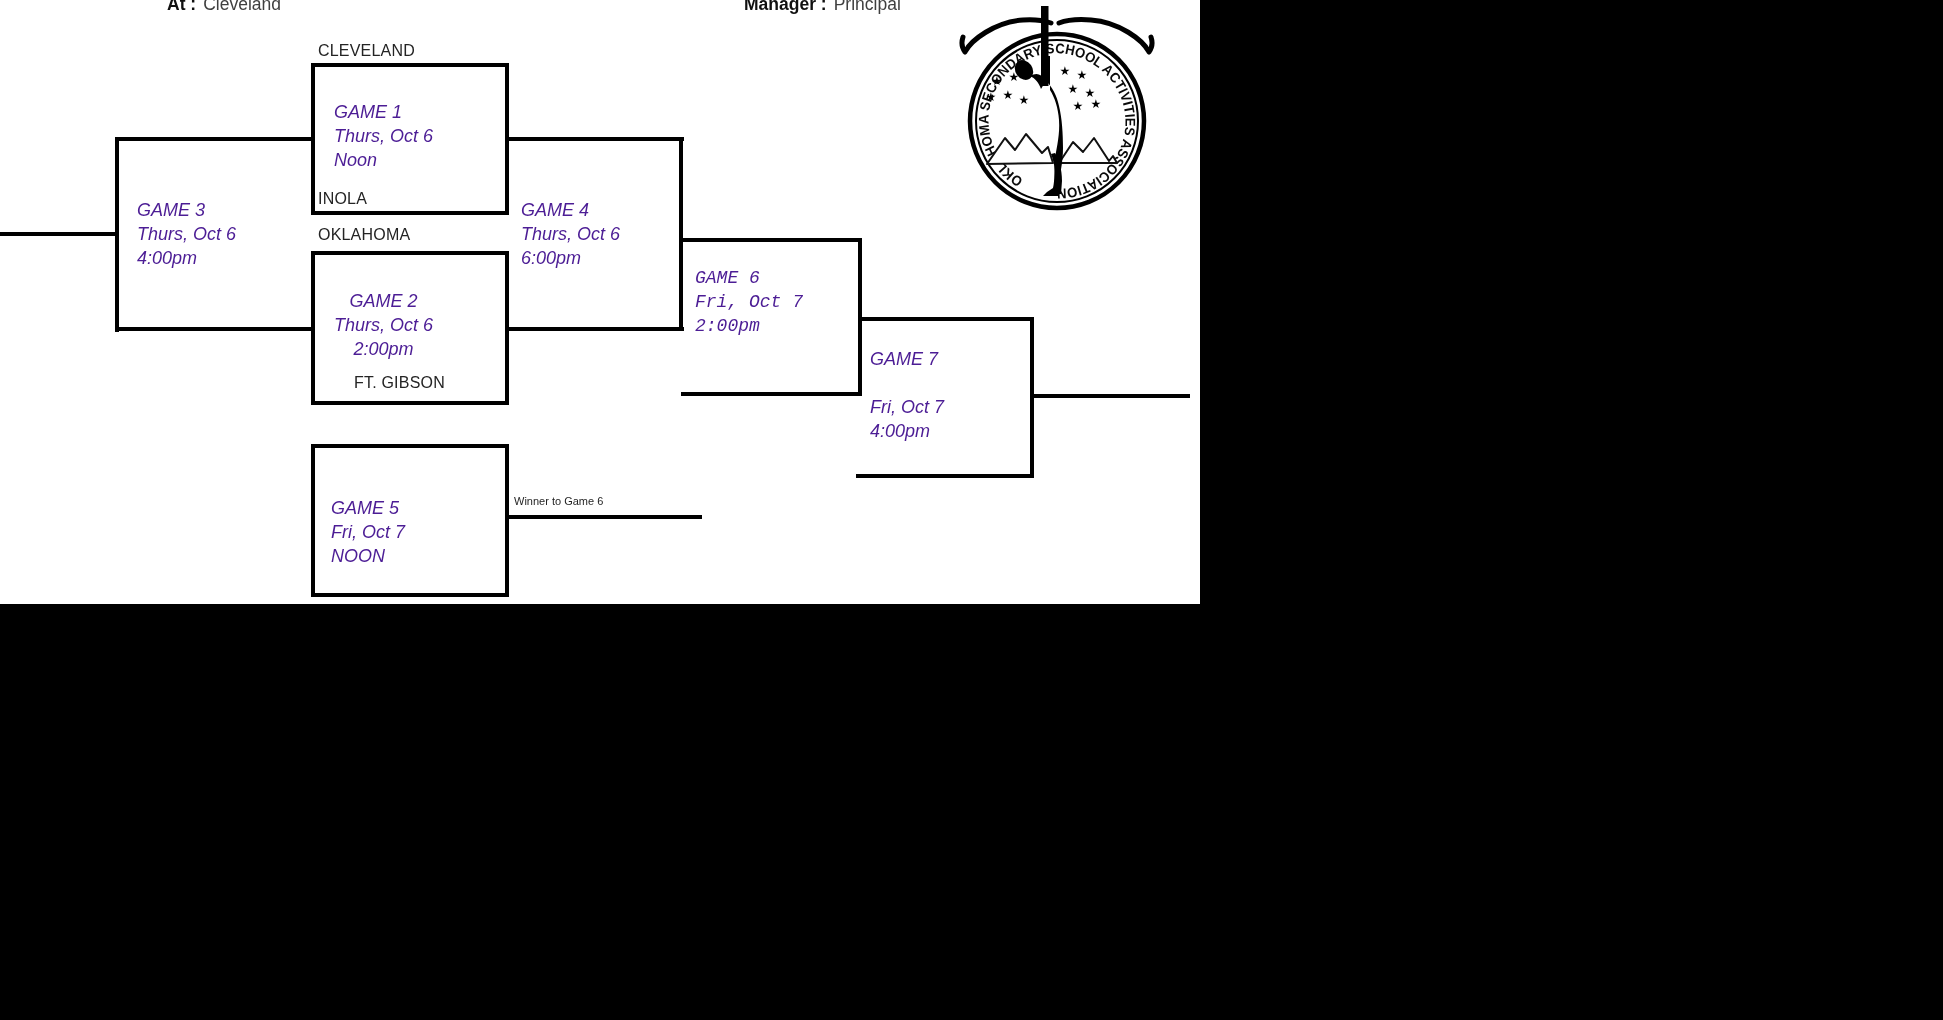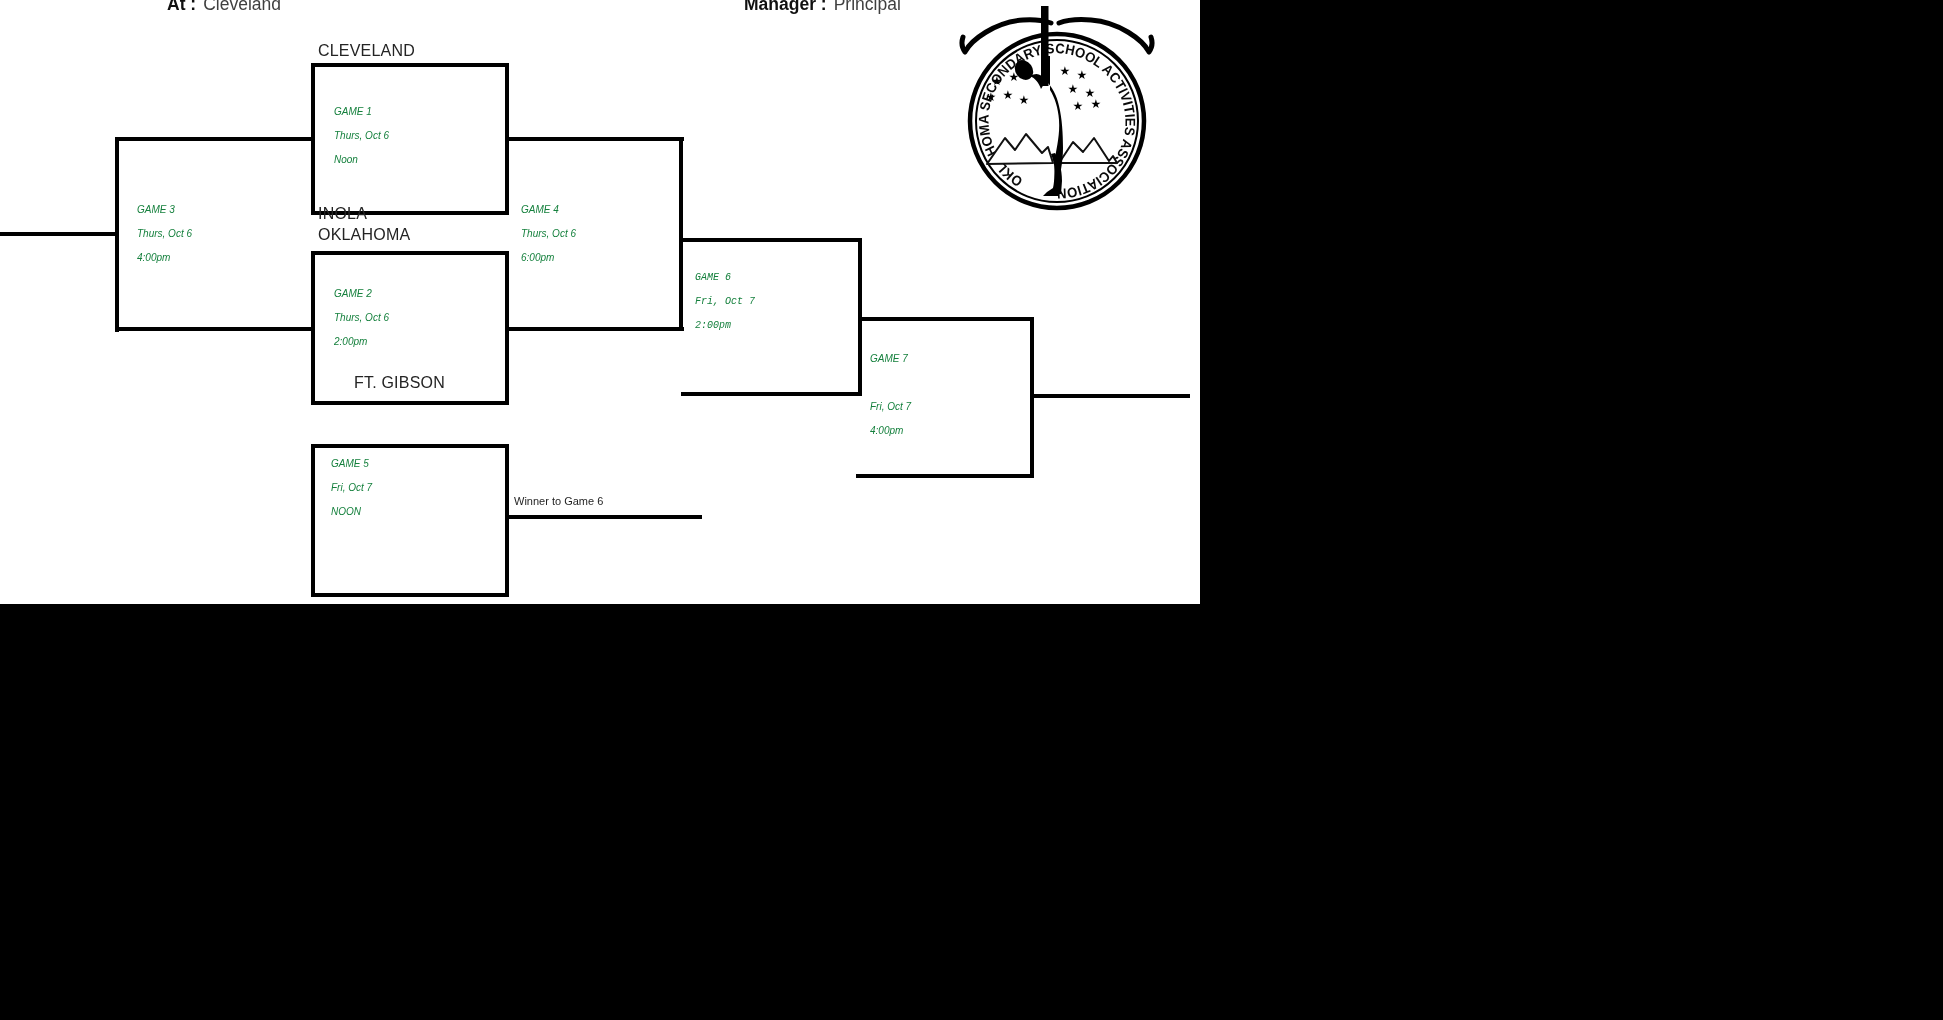--- a/index.html
+++ b/index.html
@@ -21,30 +21,30 @@
   
   .cline { position:absolute; background:#000; }
   
   .gbox { position:absolute; border:4px solid #000; background:transparent; }
   #box-game1 { left:311px; top:63px;  width:198px; height:152px; }
   #box-game2 { left:311px; top:251px; width:198px; height:154px; }
   #box-game5 { left:311px; top:444px; width:198px; height:153px; }
   
   .team { position:absolute; font-size:16px; color:#242424; letter-spacing:.2px; white-space:nowrap; }
   #team-cleveland { left:318px; top:42px; }
-  #team-inola     { left:318px; top:190px;margin-top:15px; }
+  #team-inola     { left:318px; top:190px; }
   #team-berryhill { left:318px; top:226px; }
   #team-ftgibson  { left:318px; top:374px;margin-left:36px; }
   
-  .game { position:absolute; font-style:italic; font-size:10px; line-height:24px; color:#15803d; white-space:nowrap; }
+  .game { position:absolute; font-style:italic; font-size:18px; line-height:24px; color:#4c1d95; white-space:nowrap; }
   #game1-block { left:334px; top:100px; }
-  #game2-block { left:334px; top:282px; }
+  #game2-block { left:334px; top:289px;text-align:center; }
   #game3-block { left:137px; top:198px; }
   #game4-block { left:521px; top:198px; }
-  #game5-block { left:331px; top:452px; }
+  #game5-block { left:331px; top:496px; }
   #game6-block { left:695px; top:266px;font-family:Liberation Mono, monospace; }
   #game7-block { left:870px; top:347px; }
   #game7-block .g-date { margin-top:24px; }
   
   #winner-note { position:absolute; left:514px; top:495px; font-size:11px; color:#1f1f1f; white-space:nowrap; }
   
   #logo { position:absolute; left:947px; top:6px; }
 </style>
 </head>
 <body>

